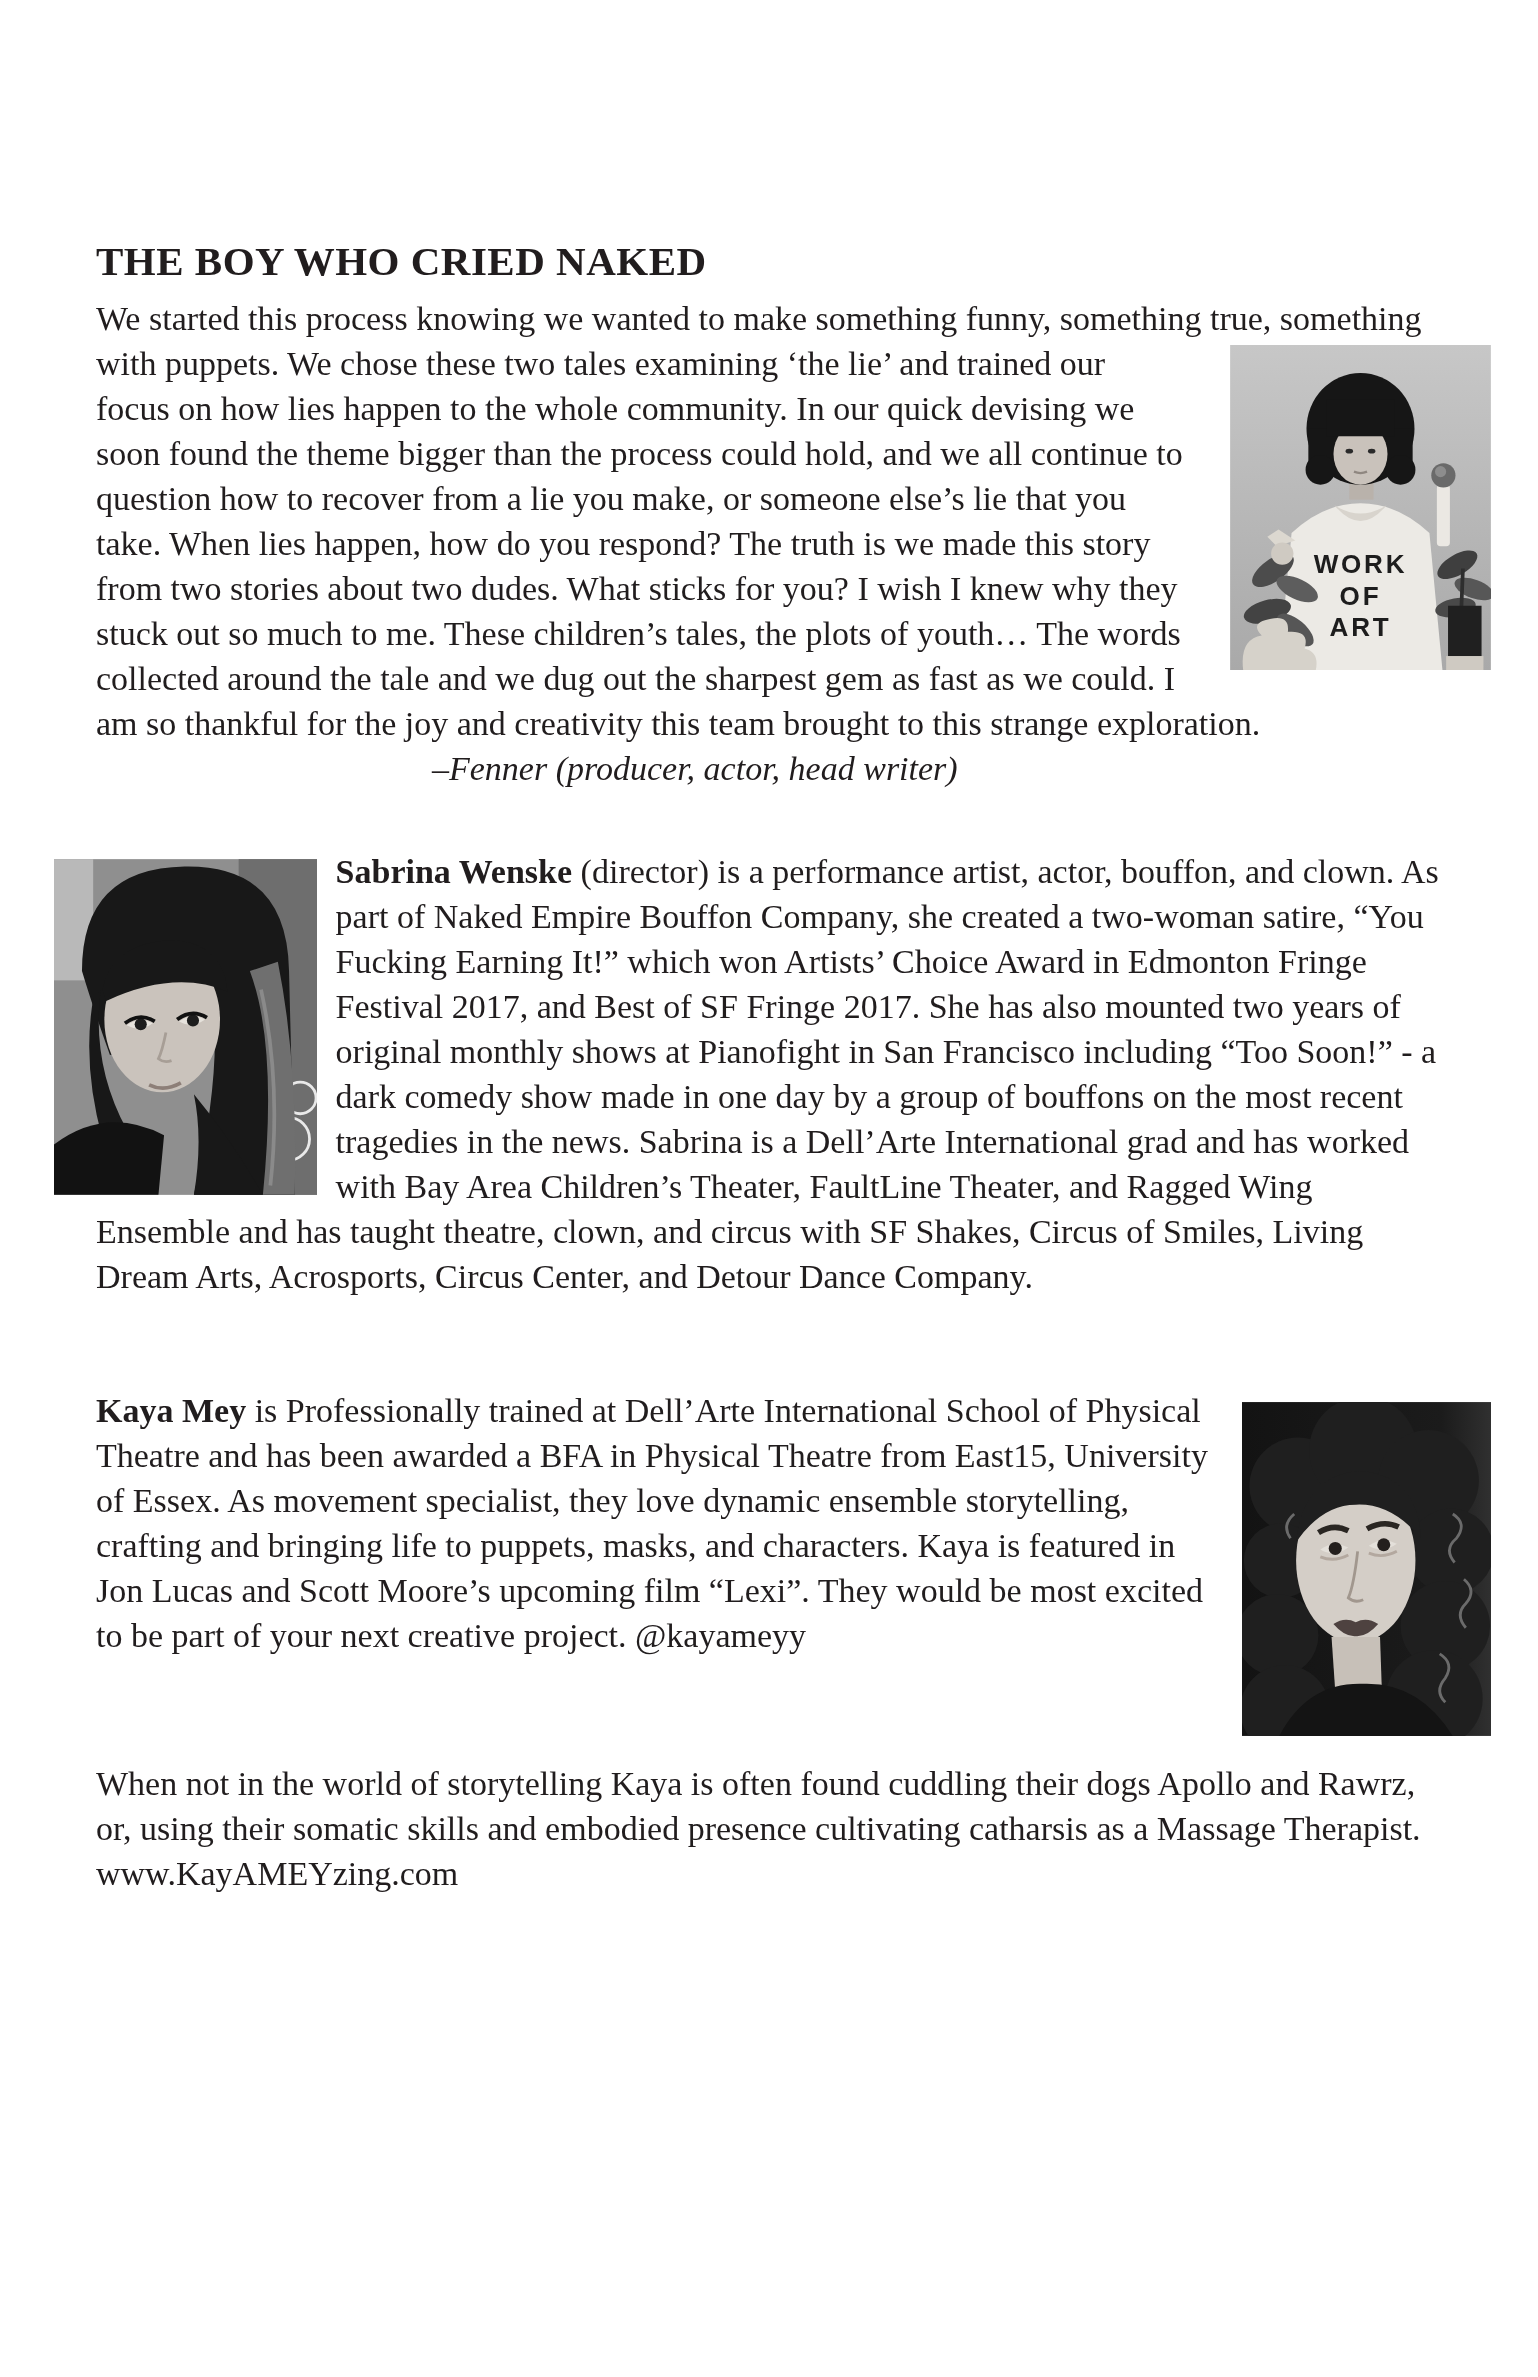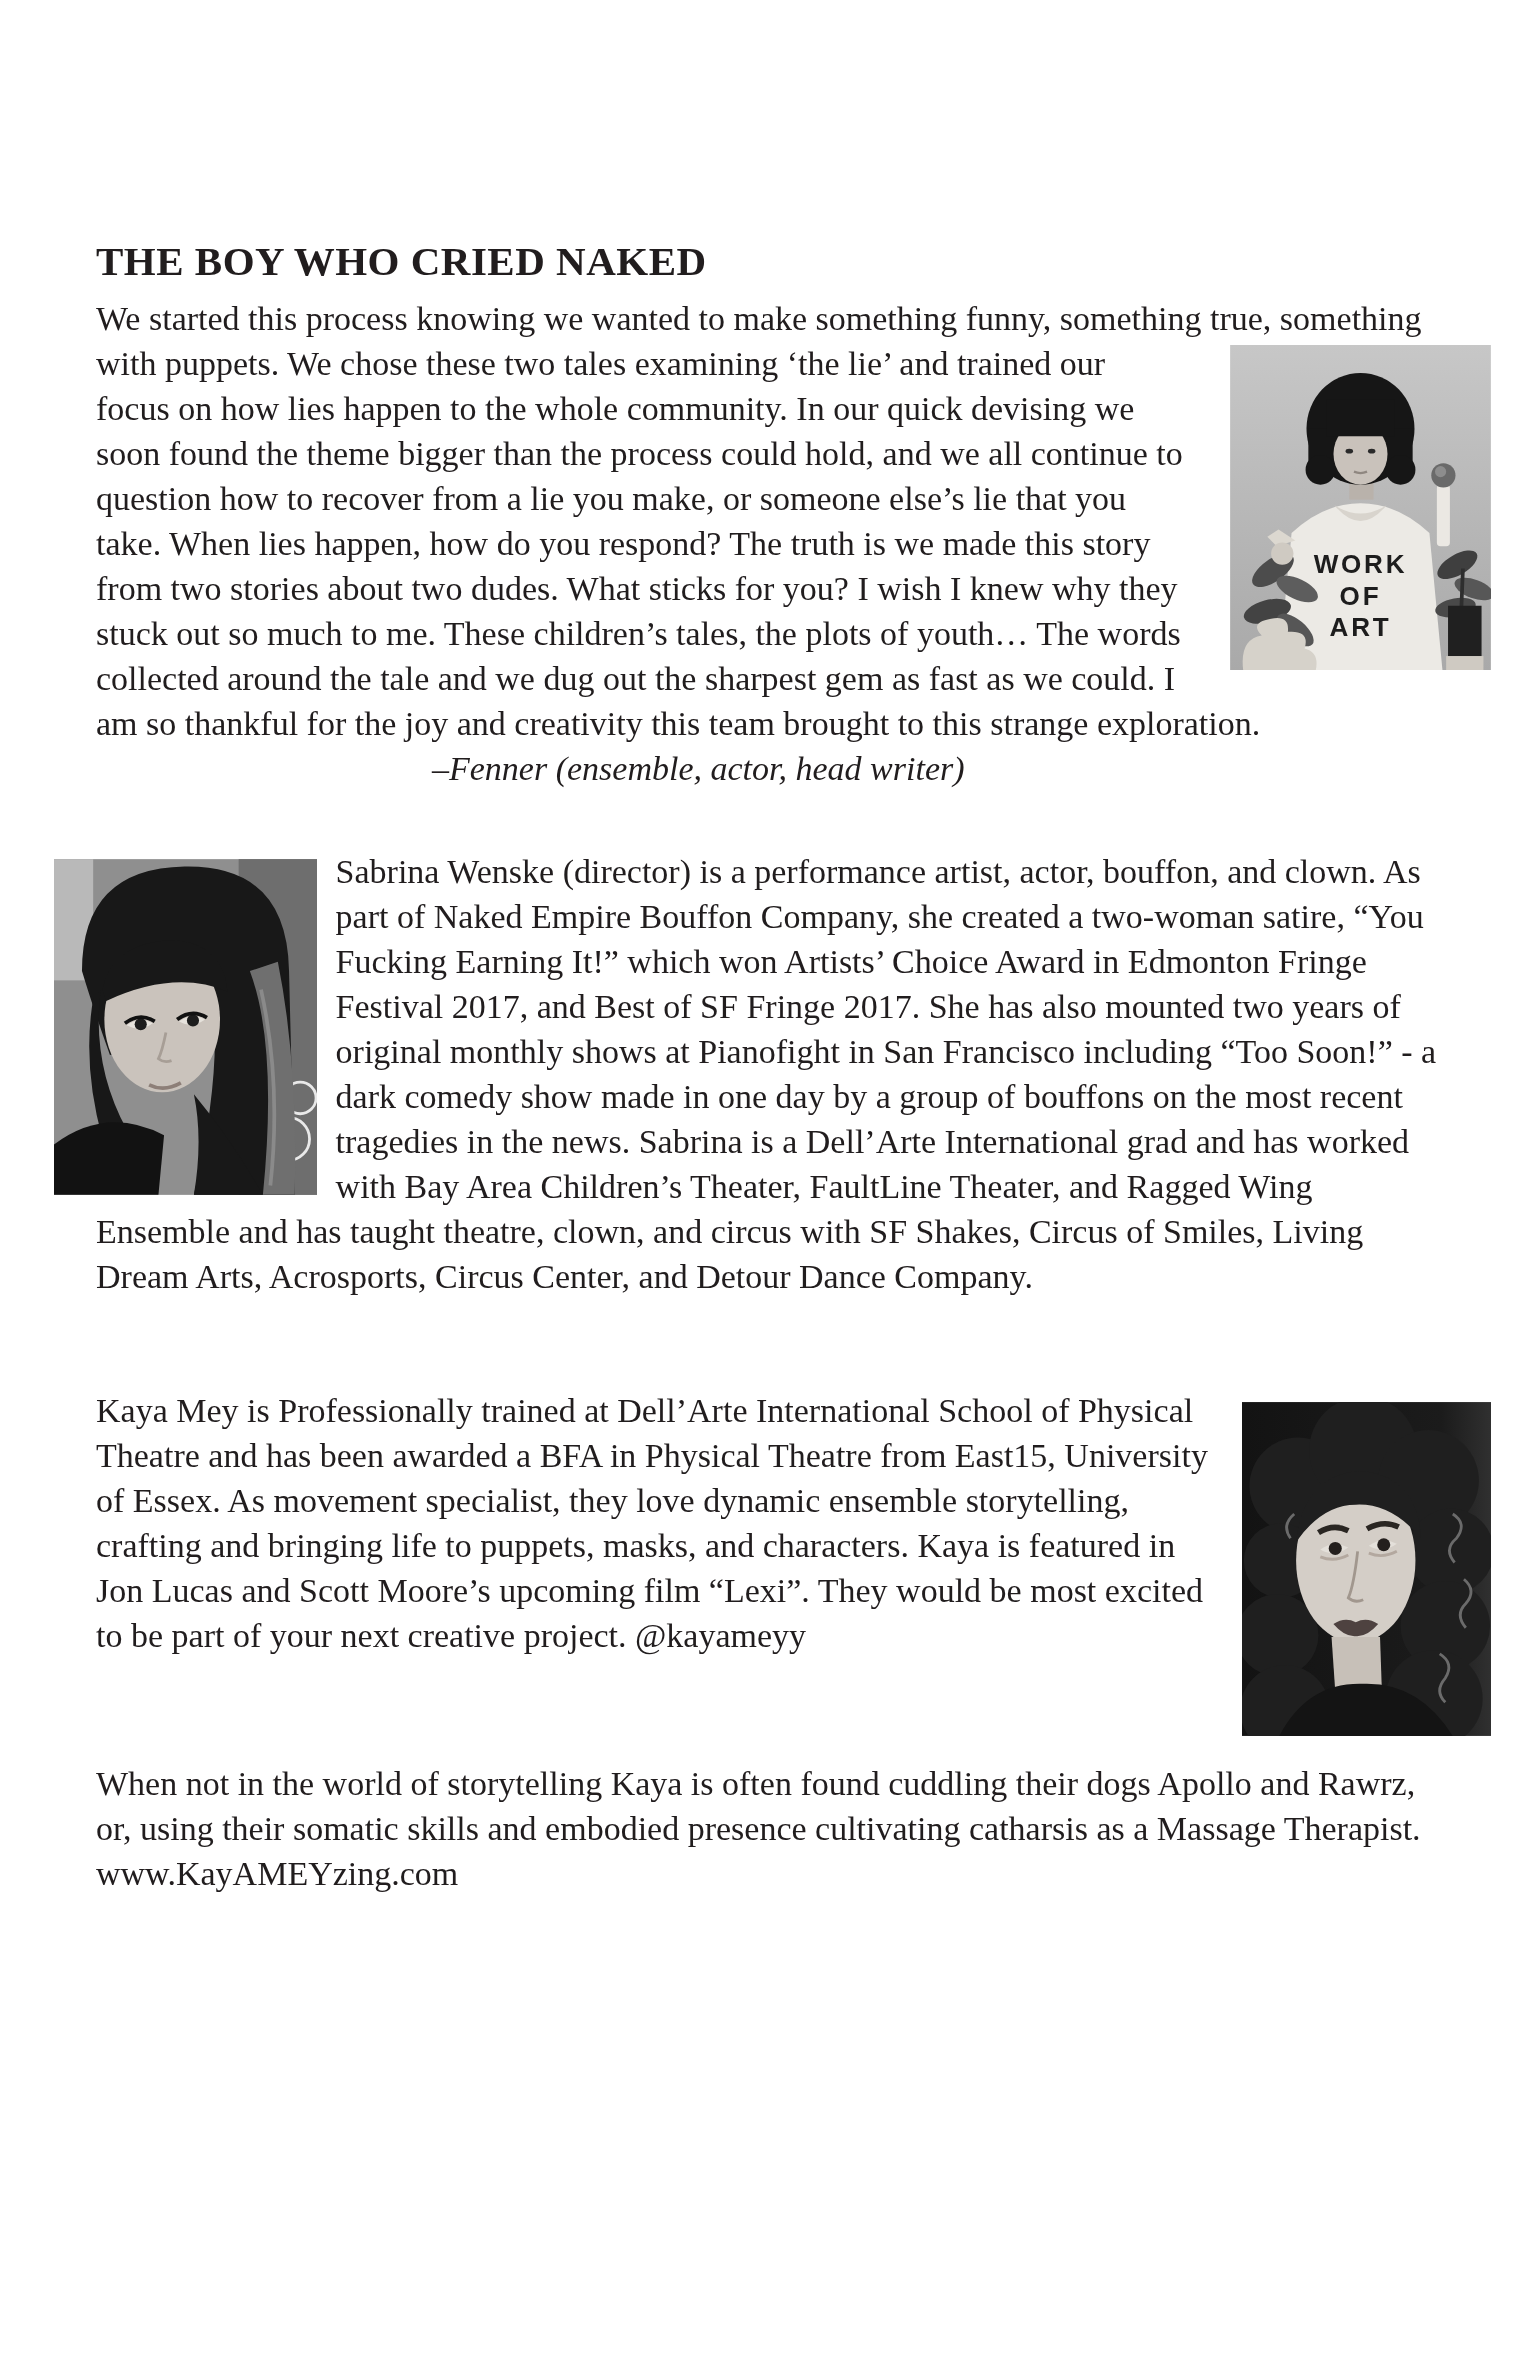--- a/index.html
+++ b/index.html
@@ -21,21 +21,21 @@
   .intro-para { margin-top:9.3px; }
   .attribution {
     display:inline-block; font-style:italic; margin-left:336px;
   }
   .ensemble-heading {
     font-size:43px; font-weight:normal; letter-spacing:1.9px;
     line-height:52px; margin:99px 0 0 0;
   }
   .member-1 { margin-top:58px; }
   .member-2 { margin-top:89px; }
-  .member-name { font-weight:normal; }
+  .member-name { font-weight:bold; }
   .outro-para { clear:both; padding-top:25px; }
 
   
   .photo { box-sizing:border-box; }
   .photo svg { display:block; }
   .photo-fenner {
     float:right; width:261px; height:375px; padding-top:49px;
     margin-left:44px; margin-right:-49px;
     shape-outside:inset(49px 0 0 0);
   }
@@ -106,21 +106,21 @@
           <ellipse cx="244" cy="236" rx="24" ry="11" fill="#3f3f3f" transform="rotate(-30 244 236)"></ellipse>
           <ellipse cx="262" cy="262" rx="22" ry="10" fill="#575757" transform="rotate(20 262 262)"></ellipse>
           <ellipse cx="242" cy="282" rx="22" ry="10" fill="#494949" transform="rotate(-10 242 282)"></ellipse>
           <path d="M250,240 L246,340" stroke="#2e2e2e" stroke-width="4" fill="none"></path>
         </g>
         <rect x="234" y="280" width="36" height="56" fill="#202020"></rect>
         <rect x="232" y="334" width="40" height="15" fill="#cfcac2"></rect>
       </svg>
     </span>
     <span>We started this process knowing we wanted to make something funny, something true, something with puppets. We chose these two tales examining ‘the lie’ and trained our focus on how lies happen to the whole community. In our quick devising we soon found the theme bigger than the process could hold, and we all continue to question how to recover from a lie you make, or someone else’s lie that you take. When lies happen, how do you respond? The truth is we made this story from two stories about two dudes. What sticks for you? I wish I knew why they stuck out so much to me. These children’s tales, the plots of youth… The words collected around the tale and we dug out the sharpest gem as fast as we could. I am so thankful for the joy and creativity this team brought to this strange exploration.</span>
-    <span class="attribution">–Fenner (ensemble, actor, head writer)</span>
+    <span class="attribution">–Fenner (producer, actor, head writer)</span>
   </p>
 
 
   <p class="body-text member-1">
     <span class="photo photo-sabrina">
       <svg width="263" height="336" viewBox="0 0 282 360">
         <rect x="0" y="0" width="282" height="360" fill="#8f8f8f"></rect>
         <rect x="0" y="0" width="42" height="130" fill="#b9b9b9"></rect>
         <rect x="198" y="0" width="84" height="360" fill="#6e6e6e"></rect>
         <circle cx="251" cy="300" r="23" fill="none" stroke="#e9e9e9" stroke-width="3"></circle>

